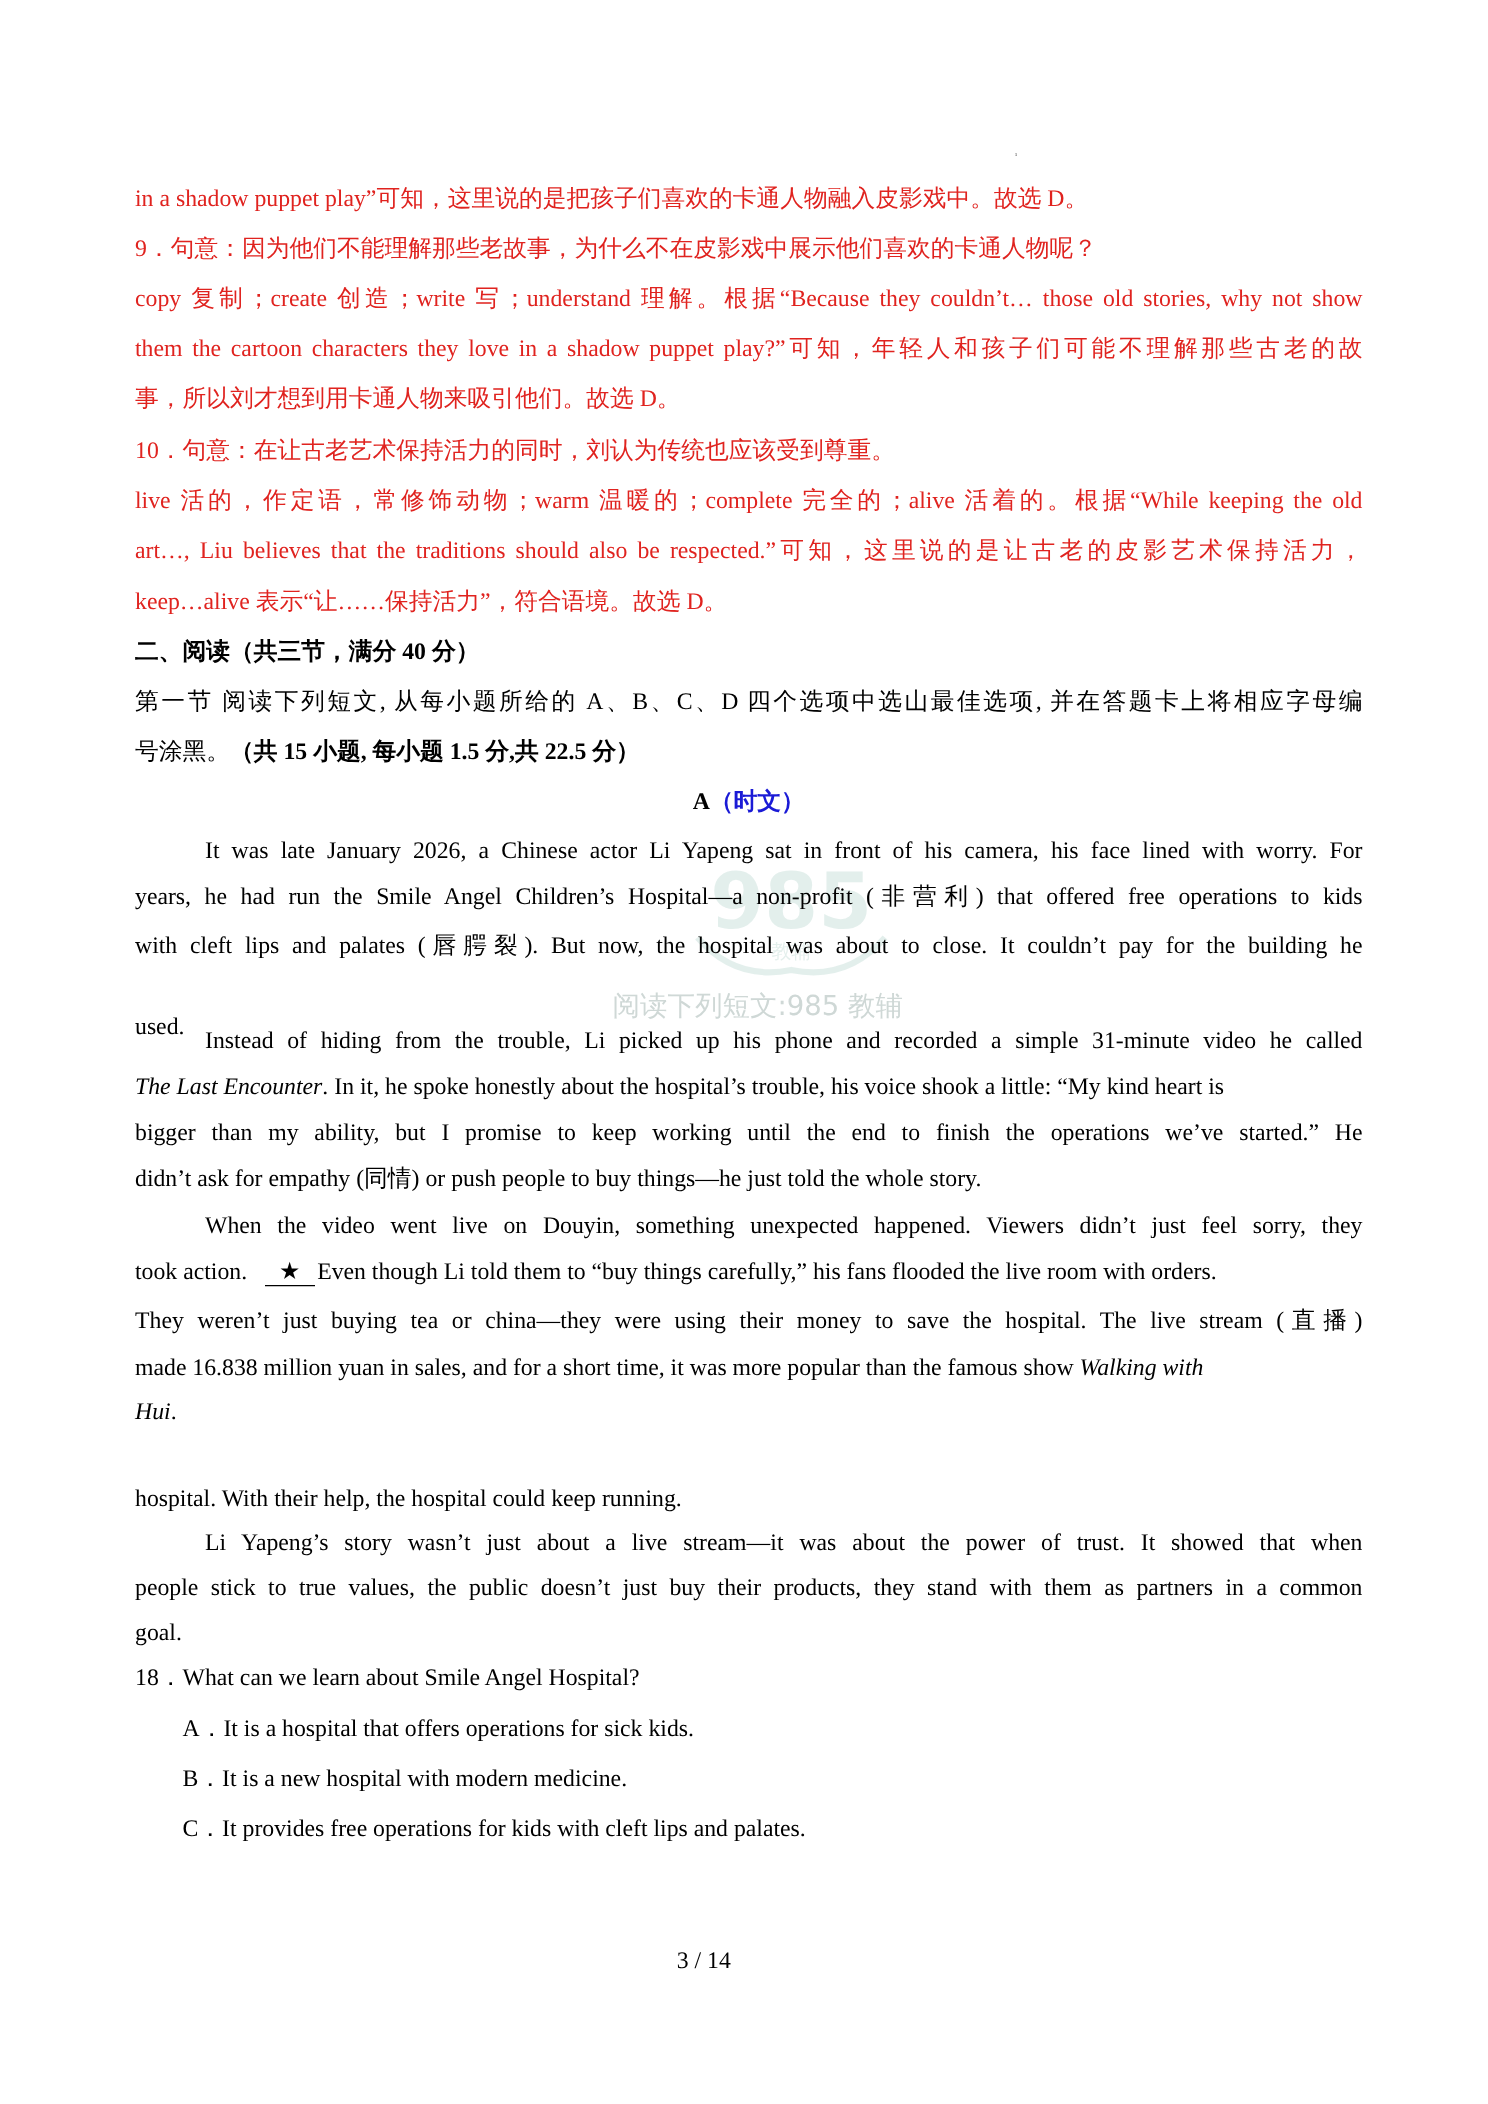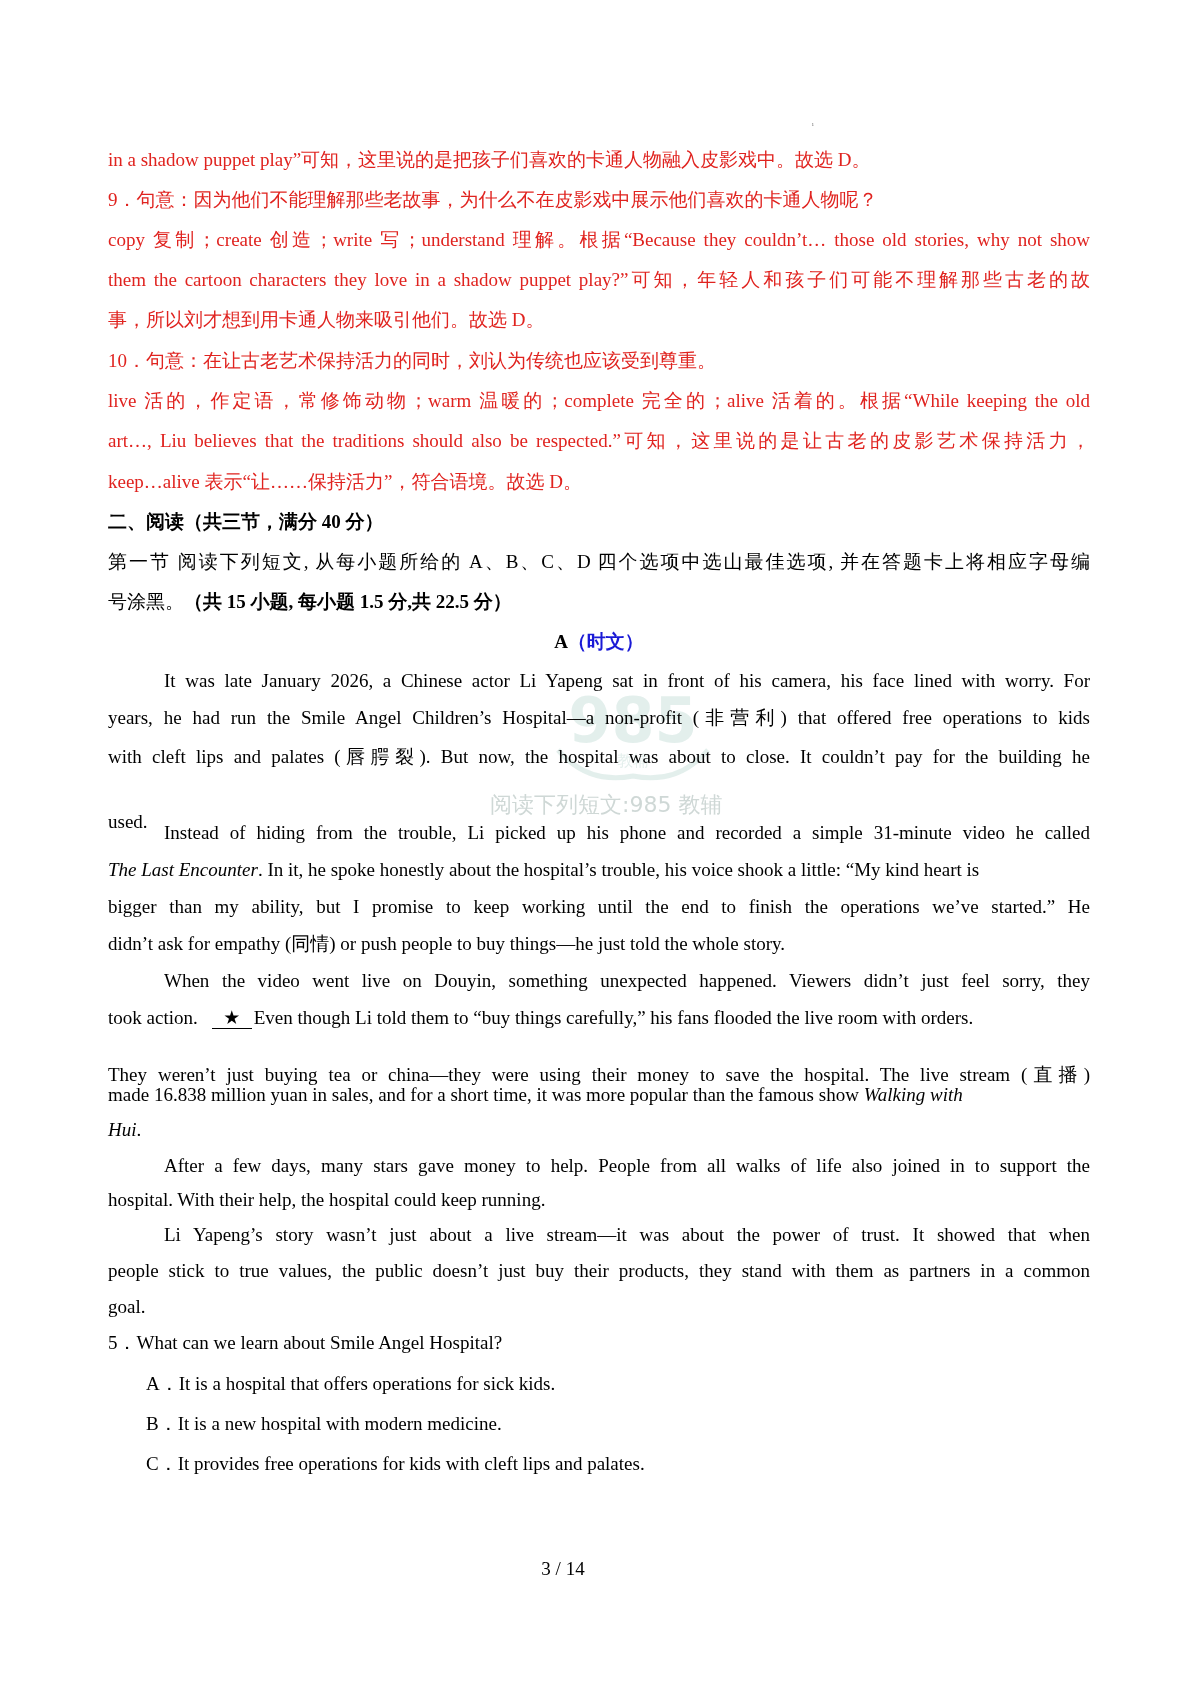--- a/index.html
+++ b/index.html
@@ -64,36 +64,35 @@
   <div class="line" style="top:858px;">
     <i>The Last Encounter</i><span>. In it, he spoke honestly about the hospital’s trouble, his voice shook a little: “My kind heart is</span>
   </div>
   <div class="line justify" style="top:895px;">bigger than my ability, but I promise to keep working until the end to finish the operations we’ve started.” He</div>
   <div class="line" style="top:932px;">didn’t ask for empathy (同情) or push people to buy things—he just told the whole story.</div>
 
   <div class="line justify indent" style="top:969px;">When the video went live on Douyin, something unexpected happened. Viewers didn’t just feel sorry, they</div>
   <div class="line" style="top:1006px;">
     <span>took action.</span><span class="blank">★</span><span>Even though Li told them to “buy things carefully,” his fans flooded the live room with orders.</span>
   </div>
-  <div class="line justify" style="top:1045px;margin-top:18px;">They weren’t just buying tea or china—they were using their money to save the hospital. The live stream (直播)</div>
+  <div class="line justify" style="top:1045px;">They weren’t just buying tea or china—they were using their money to save the hospital. The live stream (直播)</div>
   <div class="line" style="top:1083px;">
     <span>made 16.838 million yuan in sales, and for a short time, it was more popular than the famous show</span> <i>Walking with</i>
   </div>
   <div class="line" style="top:1118px;">
     <i>Hui</i><span>.</span>
   </div>
 
-  <div class="line justify indent" style="top:1154px;">After a few days, many stars gave money to help. People from all walks of life also joined in to support the</div>
   <div class="line" style="top:1188px;">hospital. With their help, the hospital could keep running.</div>
 
   <div class="line justify indent" style="top:1223px;">Li Yapeng’s story wasn’t just about a live stream—it was about the power of trust. It showed that when</div>
   <div class="line justify" style="top:1259px;">people stick to true values, the public doesn’t just buy their products, they stand with them as partners in a common</div>
   <div class="line" style="top:1295px;">goal.</div>
 
-  <div class="line" style="top:1331px;">5．What can we learn about Smile Angel Hospital?</div>
+  <div class="line" style="top:1331px;">18．What can we learn about Smile Angel Hospital?</div>
   <div class="line opt" style="top:1372px;">
     <span>A．</span><span>It is a hospital that offers operations for sick kids.</span>
   </div>
   <div class="line opt" style="top:1412px;">
     <span>B．</span><span>It is a new hospital with modern medicine.</span>
   </div>
   <div class="line opt" style="top:1452px;">
     <span>C．</span><span>It provides free operations for kids with cleft lips and palates.</span>
   </div>
 

